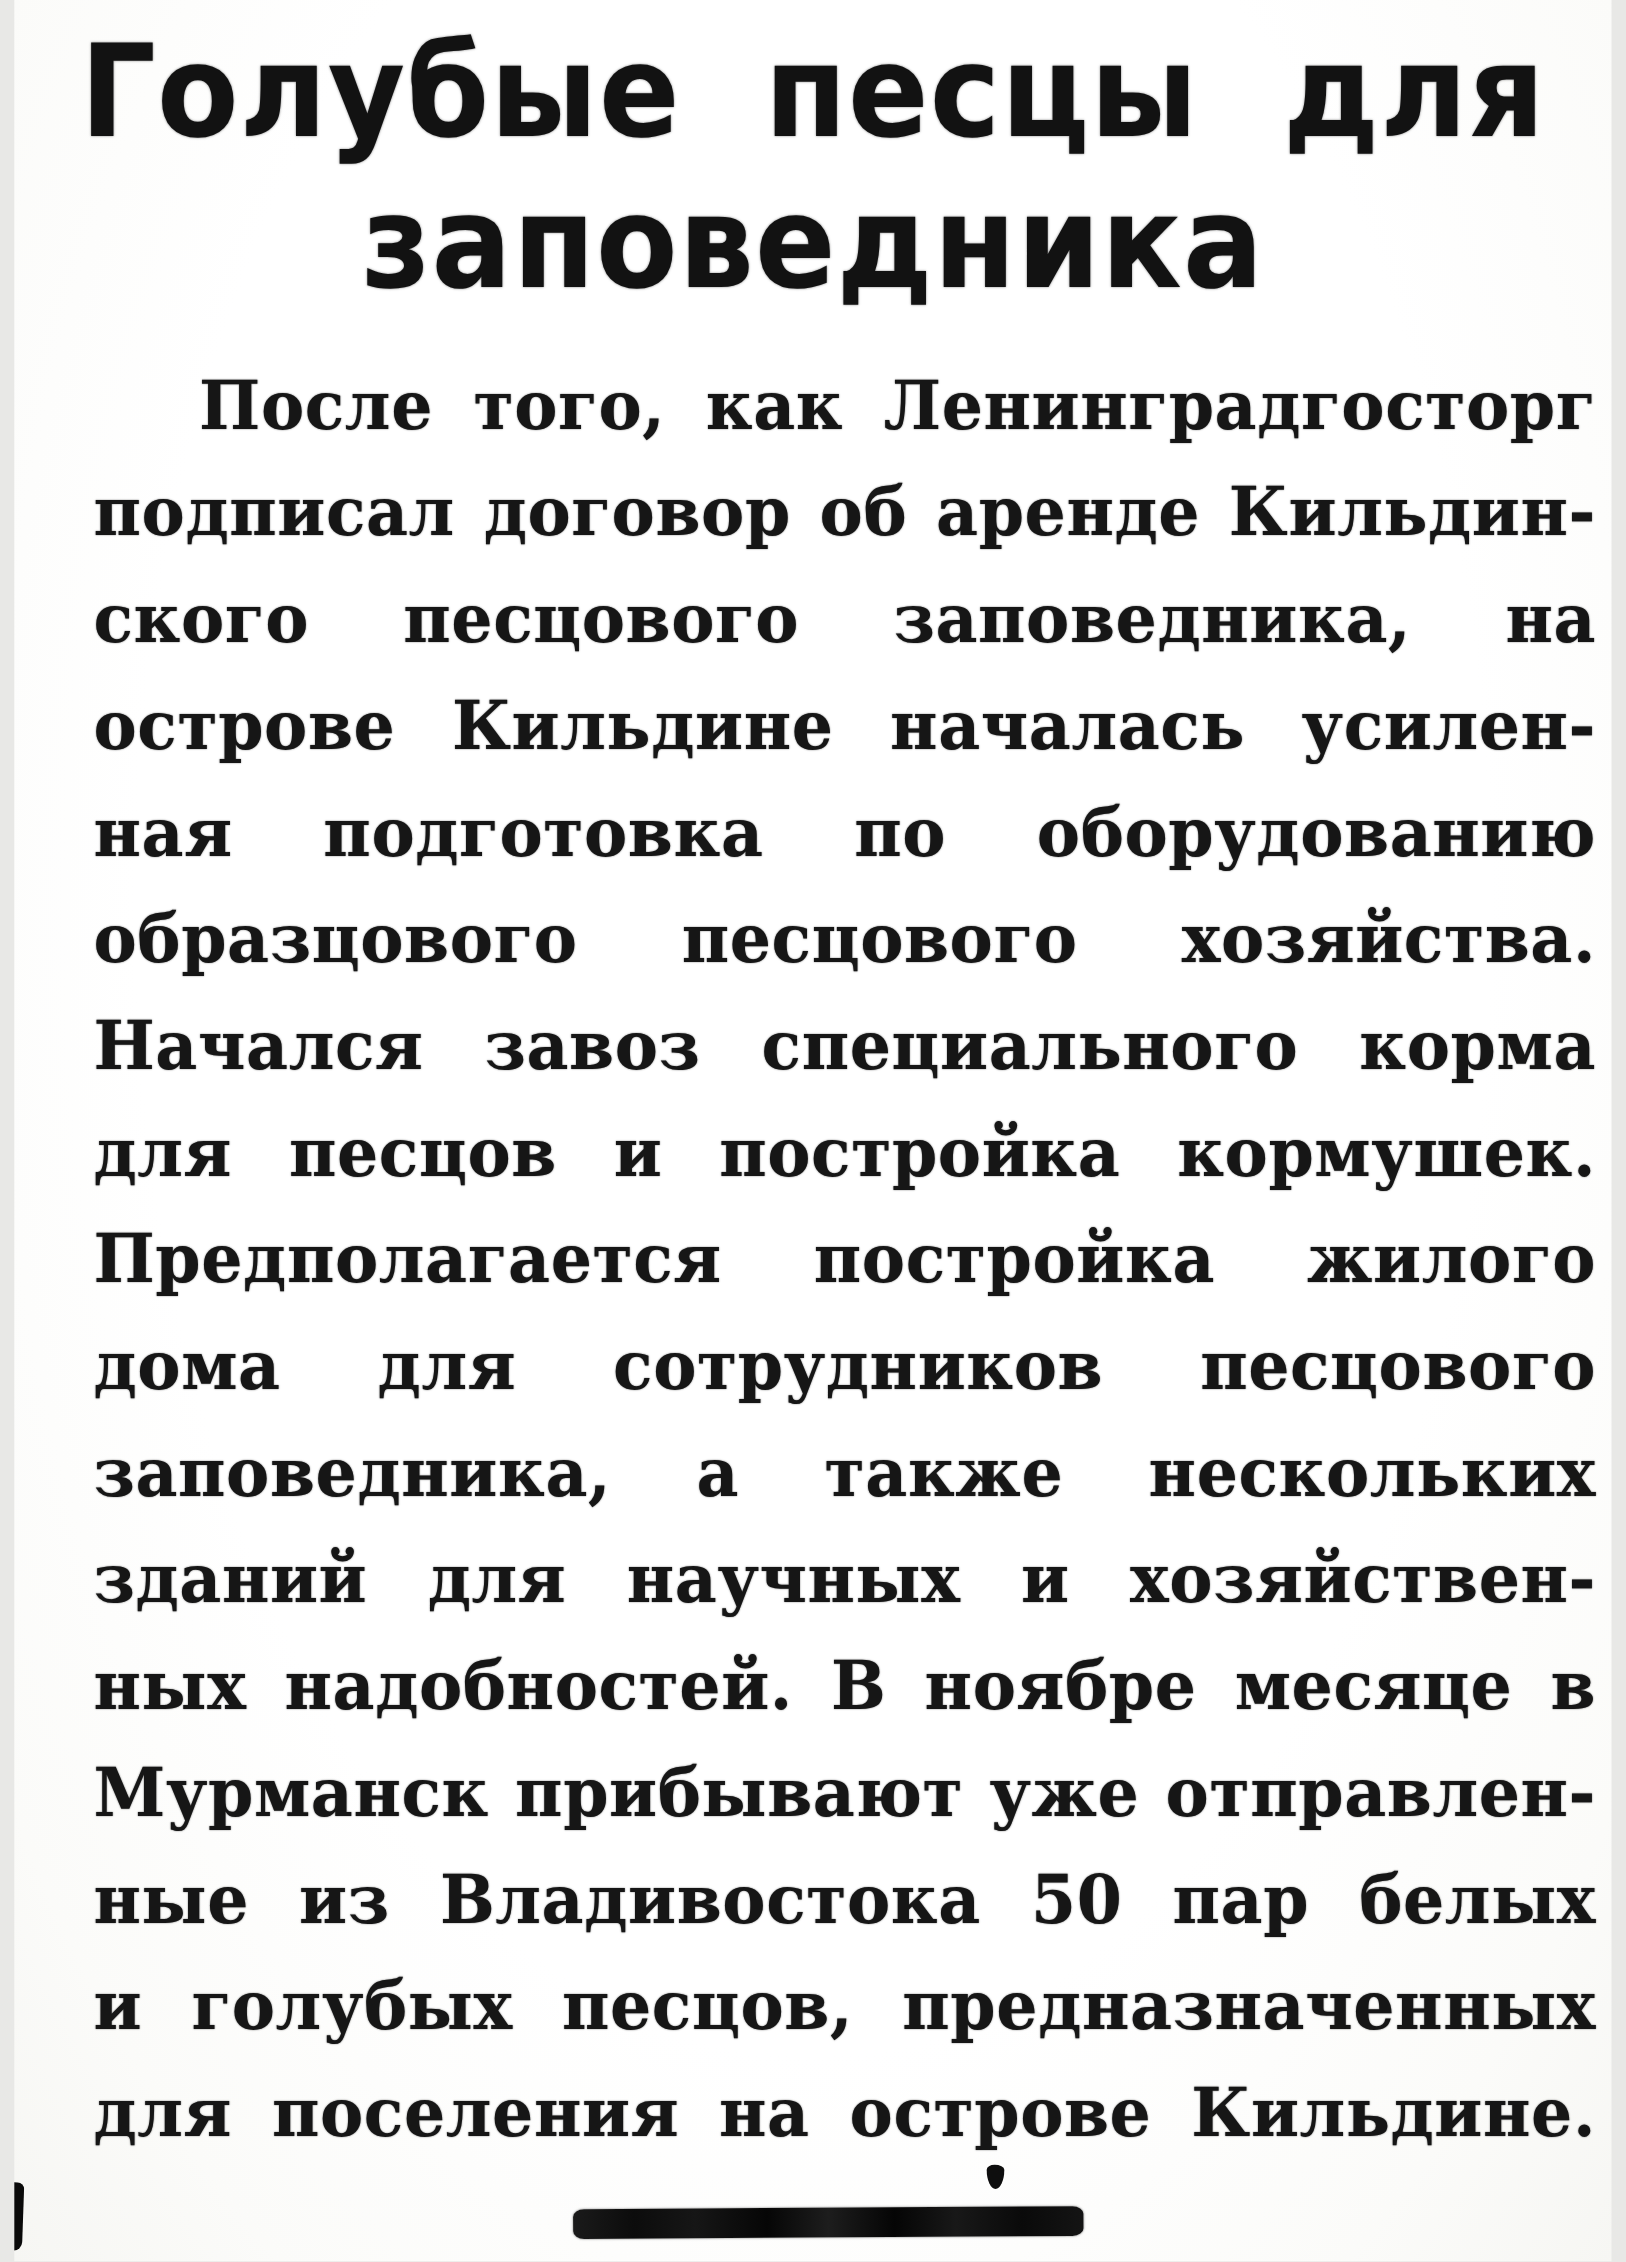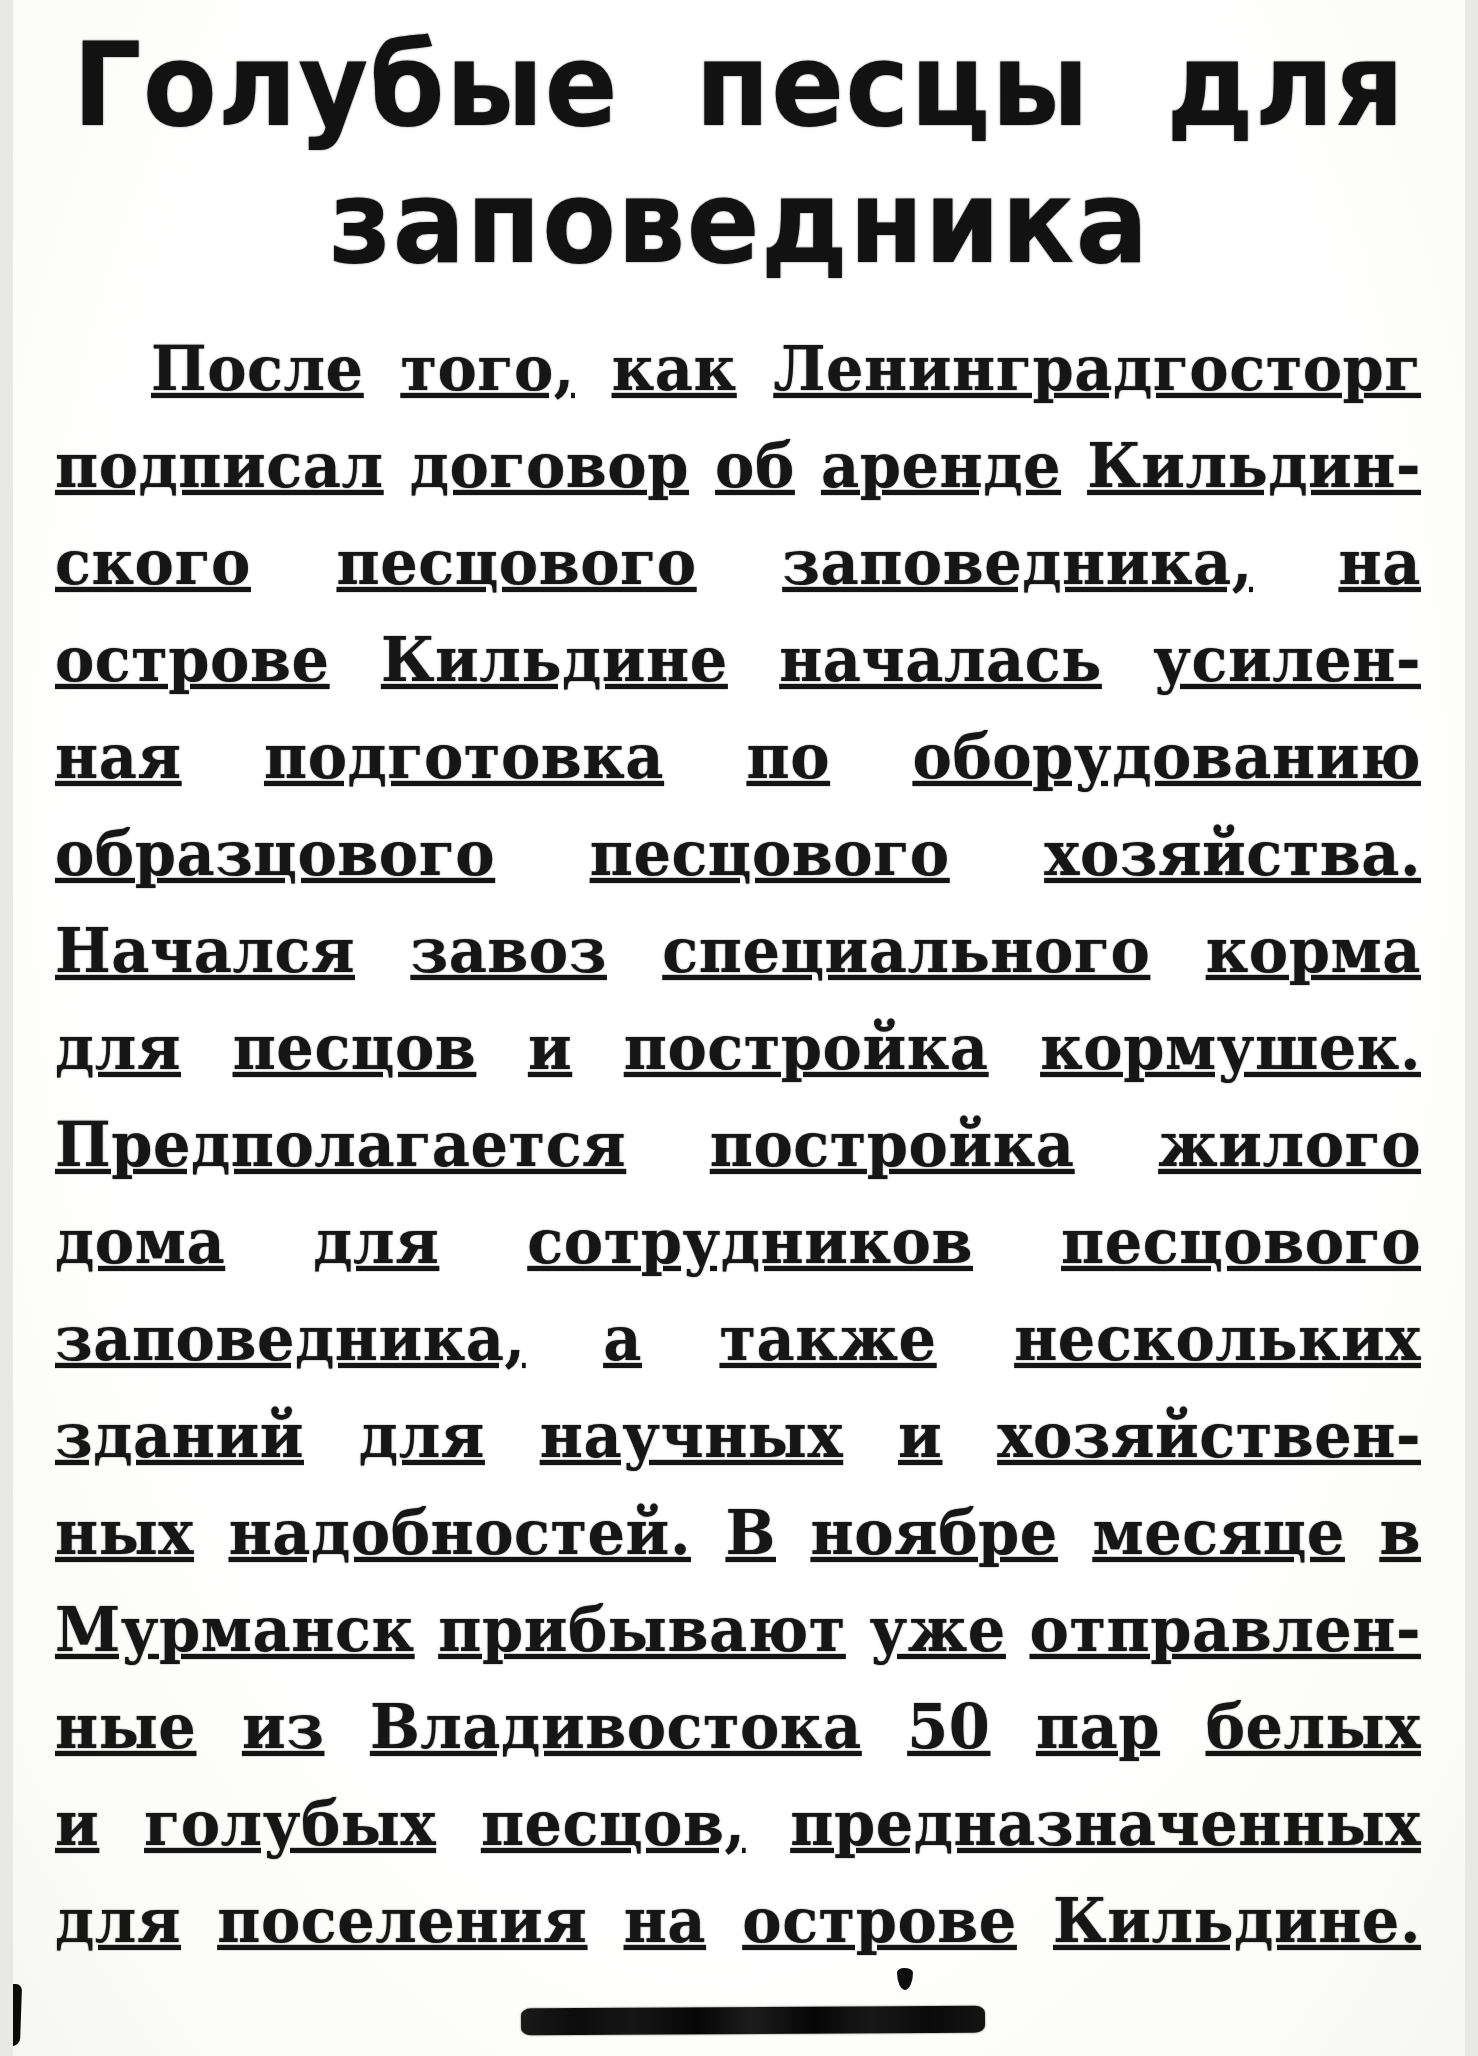--- a/index.html
+++ b/index.html
@@ -35,23 +35,22 @@
     text-shadow: 0 0 2px rgba(10,10,10,0.55);
     transform: scaleY(1.08);
     transform-origin: top center;
   }
   .headline .t-line { white-space: nowrap; }
 
   
   .body-col {
     position: absolute;
     top: 318px;
-    left: 42px;
+    left: 72px;
     width: 1366px;
-    text-decoration: underline;
   }
   .body-line {
     display: flex;
     justify-content: space-between;
     align-items: baseline;
     height: 97px;
     line-height: 97px;
     font-size: 59px;
     font-weight: bold;
     letter-spacing: 0.5px;

